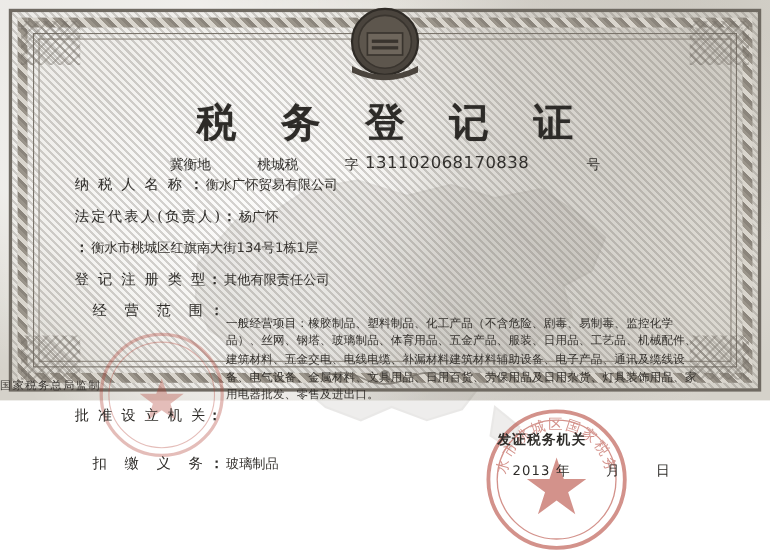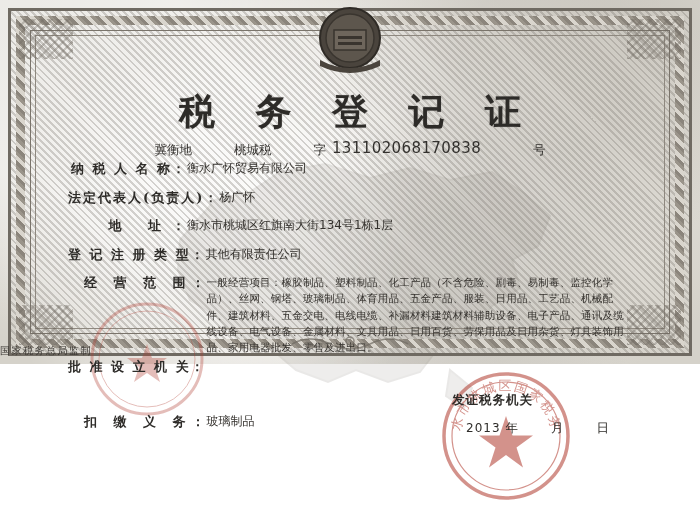--- a/index.html
+++ b/index.html
@@ -154,44 +154,44 @@
 
   .field-row {
     display: flex;
     align-items: flex-start;
     margin-bottom: 11px;
     font-size: 13px;
     line-height: 1.35;
   }
   .field-label {
     flex: 0 0 104px;
-    font-weight: bold;
+    font-weight: normal;
     letter-spacing: 2px;
     white-space: nowrap;
-    text-align: right;
   }
   .field-label.sp-wide { letter-spacing: 6px; padding-left: 16px; }
   .field-label.sp-xwide { letter-spacing: 11px; }
   .field-colon {
     flex: 0 0 10px;
     font-weight: bold;
   }
   .field-value {
     flex: 1 1 auto;
     font-family: "DejaVu Sans", sans-serif;
     font-size: 12px;
     color: #35322e;
     padding-left: 2px;
   }
 
   .field-row.multiline { margin-bottom: 5px; }
   .multiline .field-value {
     font-size: 10.5px;
     line-height: 1.55;
     letter-spacing: 0.2px;
+    margin-top: 12px;
   }
 
   
   .overlap-row {
     position: relative;
     margin-top: -3px;
   }
   .overlap-row .field-value {
     font-size: 10.5px;
     line-height: 1.55;
@@ -330,21 +330,20 @@
       <div class="field-value">衡水广怀贸易有限公司</div>
     </div>
 
     <div class="field-row">
       <div class="field-label">法定代表人(负责人)</div>
       <div class="field-colon">：</div>
       <div class="field-value">杨广怀</div>
     </div>
 
     <div class="field-row">
-      <div class="field-label sp-xwide">地          址</div>
       <div class="field-colon">：</div>
       <div class="field-value">衡水市桃城区红旗南大街134号1栋1层</div>
     </div>
 
     <div class="field-row">
       <div class="field-label">登 记 注 册 类 型</div>
       <div class="field-colon">：</div>
       <div class="field-value">其他有限责任公司</div>
     </div>
 
@@ -353,21 +352,21 @@
       <div class="field-colon">：</div>
       <div class="field-value">一般经营项目：橡胶制品、塑料制品、化工产品（不含危险、剧毒、易制毒、监控化学品）、丝网、钢塔、玻璃制品、体育用品、五金产品、服装、日用品、工艺品、机械配件、建筑材料、五金交电、电线电缆、补漏材料建筑材料辅助设备、电子产品、通讯及缆线设备、电气设备、金属材料、文具用品、日用百货、劳保用品及日用杂货、灯具装饰用品、家用电器批发、零售及进出口。</div>
     </div>
 
     <div class="field-row overlap-row">
       <div class="field-label">批 准 设 立 机 关</div>
       <div class="field-colon">：</div>
       <div class="field-value"></div>
     </div>
 
-    <div class="field-row" style="margin-top:38px;">
+    <div class="field-row" style="margin-top:26px;">
       <div class="field-label sp-wide">扣 缴 义 务</div>
       <div class="field-colon">：</div>
       <div class="field-value">玻璃制品</div>
     </div>
 
   </div>
 
   <svg class="office-seal" viewBox="0 0 132 132" xmlns="http://www.w3.org/2000/svg">
     <circle cx="66" cy="66" r="62" fill="none" stroke="#b03a2e" stroke-width="3.5"></circle>
     <circle cx="66" cy="66" r="54" fill="none" stroke="#b03a2e" stroke-width="1.2"></circle>

